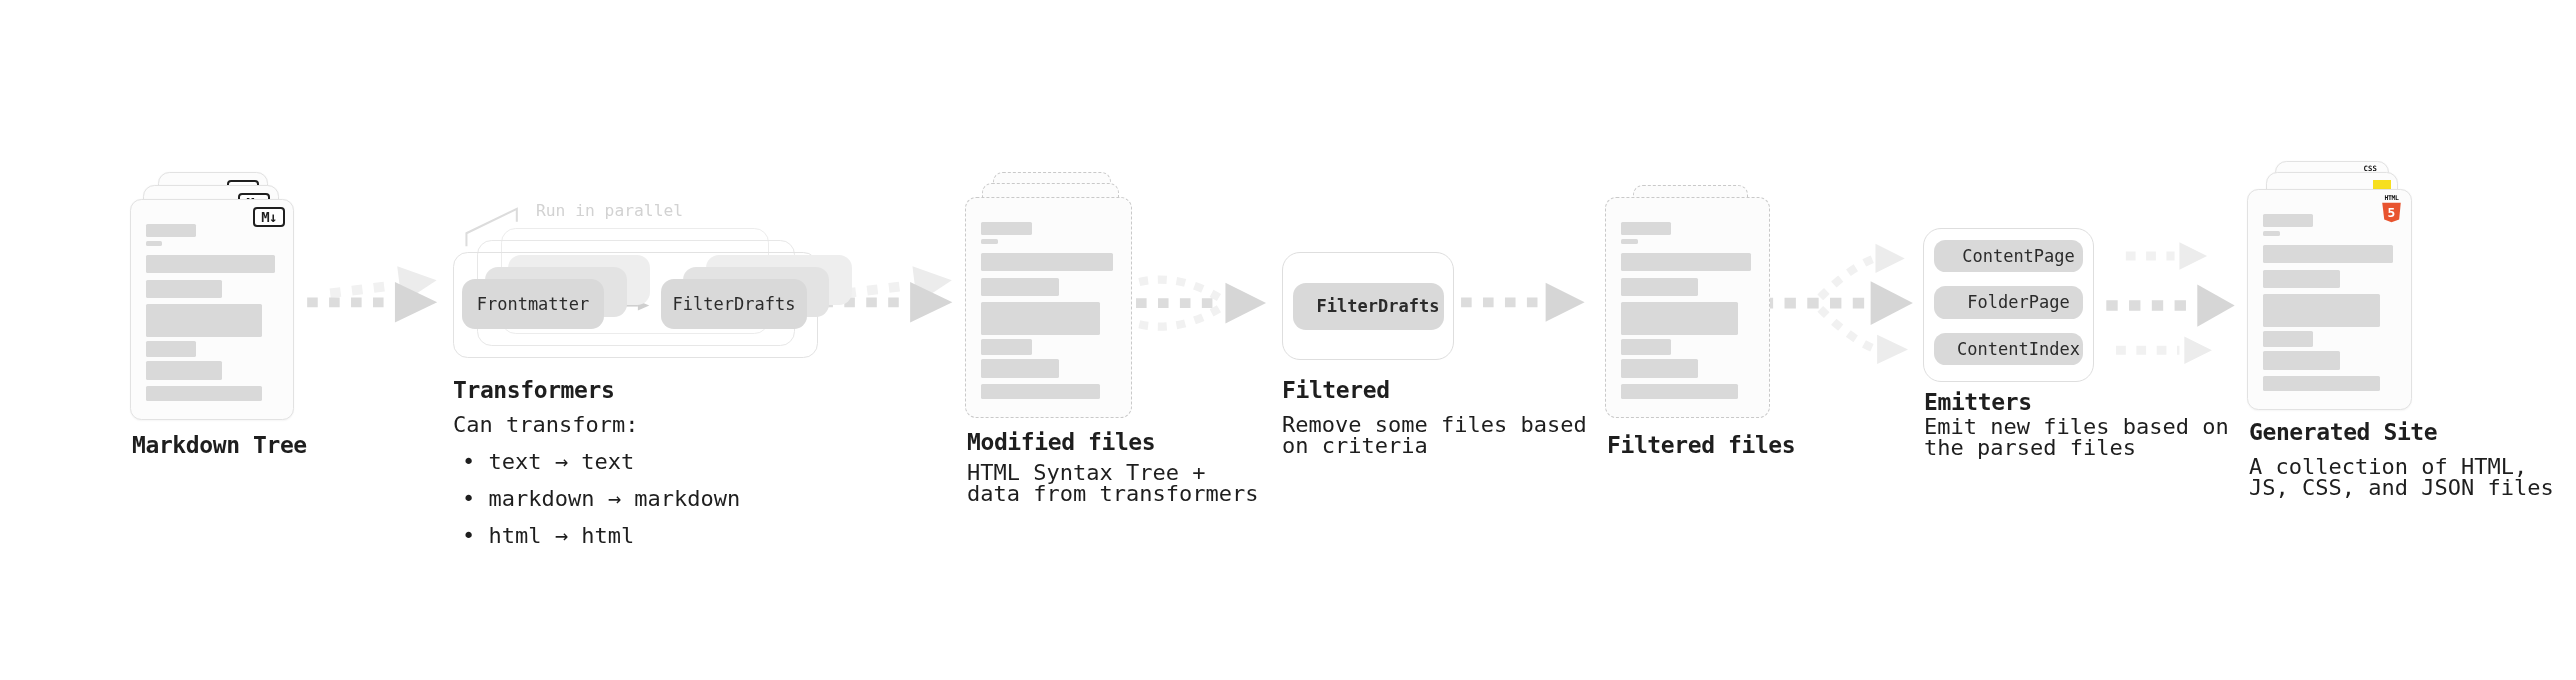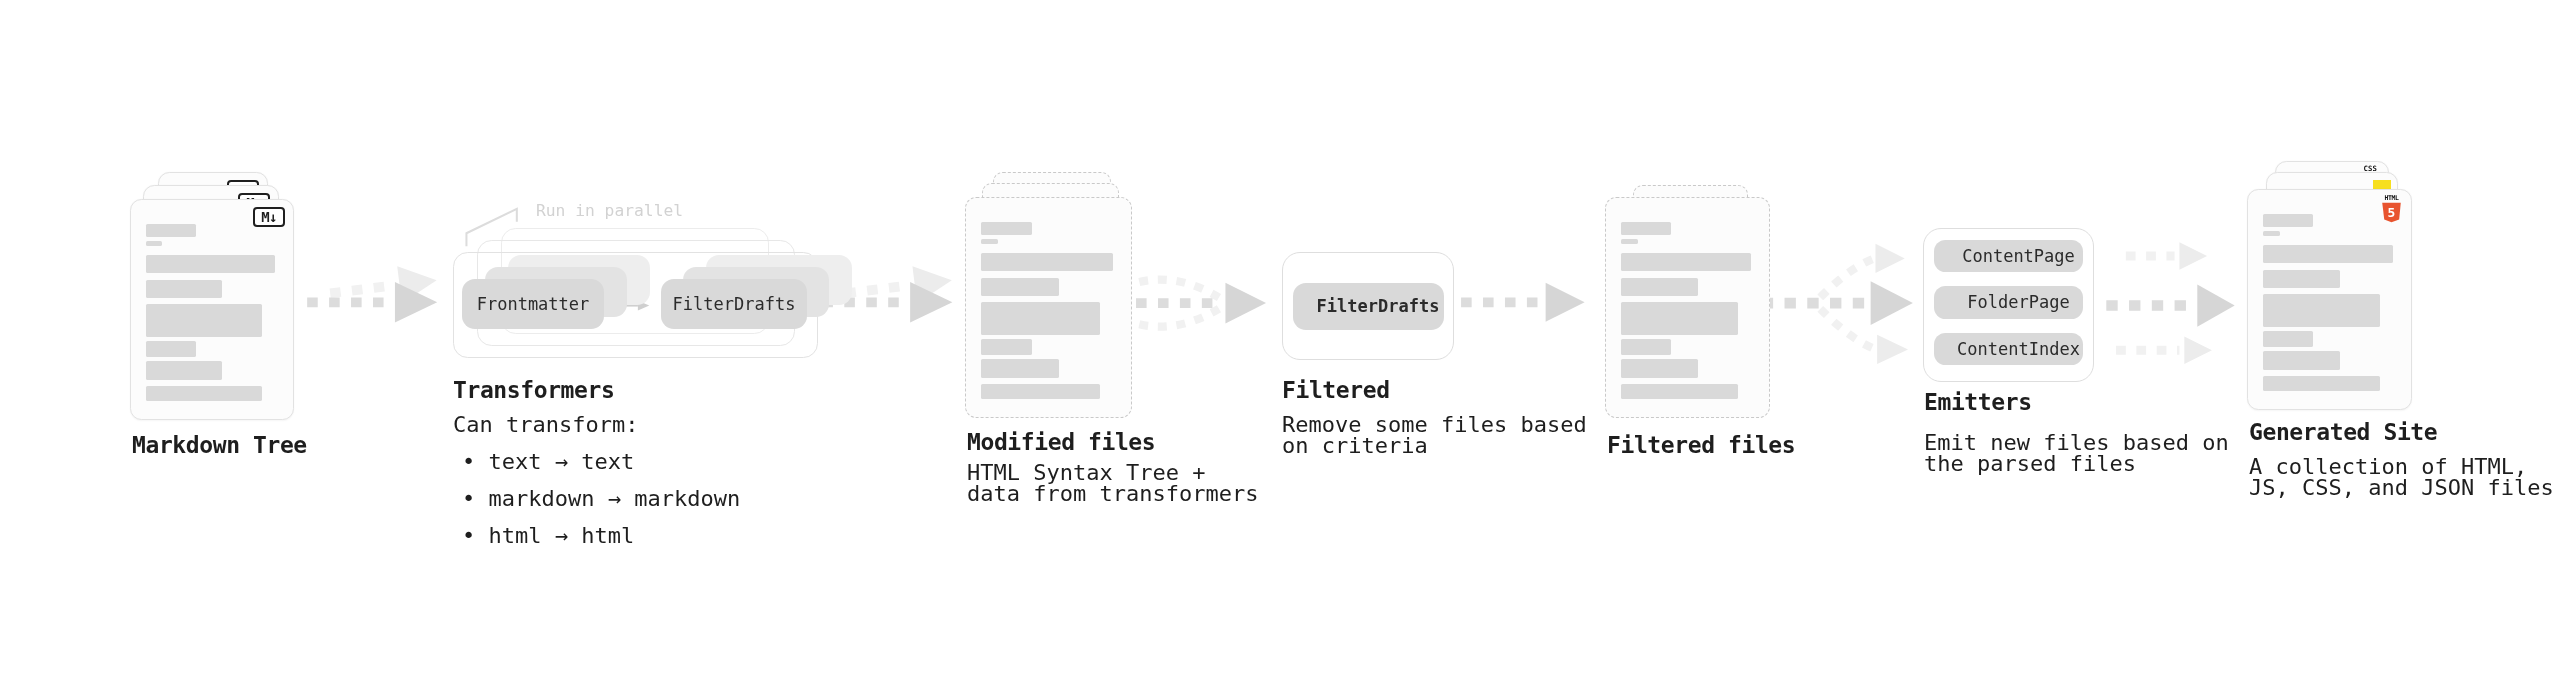--- a/index.html
+++ b/index.html
@@ -236,21 +236,21 @@
     <div class="stage-label" style="left:1607px;top:432px">Filtered files</div>
   </div>
 
   <div>
     <div class="panel emitters-panel" style="left:1923px;top:228px;width:171px;height:154px">
       <div class="inner-chip">ContentPage</div>
       <div class="inner-chip">FolderPage</div>
       <div class="inner-chip">ContentIndex</div>
     </div>
     <div class="stage-label" style="left:1924px;top:389px">Emitters</div>
-    <div class="stage-desc" style="left:1924px;top:432px">
+    <div class="stage-desc" style="left:1924px;top:416px">
       <div>Emit new files based on</div>
       <div>the parsed files</div>
     </div>
   </div>
 
   <div>
     <div class="file-card z1" style="left:2275px;top:161px;width:114px;height:73px">
       <div class="css-badge">
         <span class="t">CSS</span>
         <span class="u"></span>

